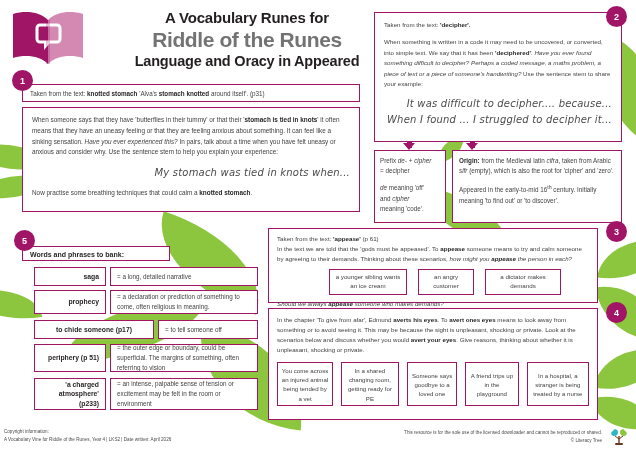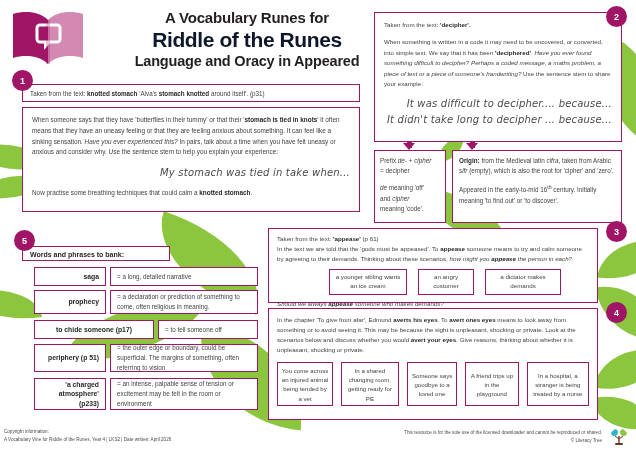--- a/index.html
+++ b/index.html
@@ -15,21 +15,21 @@
   .leaf{position:absolute;background:#8cc63e;pointer-events:none;}
   .leaf.a{border-radius:0 100% 0 100%;}
   .leaf.b{border-radius:100% 0 100% 0;}
   .greenlayer{position:absolute;inset:0;z-index:0;overflow:hidden;}
 
   
   .logo{position:absolute;left:10px;top:8px;width:78px;height:62px;z-index:4;}
   .logo svg{display:block;}
   .titles{position:absolute;left:97px;top:9px;width:300px;z-index:4;text-align:center;}
   .t1{font-size:15px;font-weight:bold;color:#231f20;letter-spacing:-.2px;line-height:1.15;}
-  .t2{font-size:21px;font-weight:bold;color:#0f172a;letter-spacing:-.4px;line-height:1.2;margin-top:1px;}
+  .t2{font-size:21px;font-weight:bold;color:#737373;letter-spacing:-.4px;line-height:1.2;margin-top:1px;}
   .t3{font-size:14.5px;font-weight:bold;color:#231f20;letter-spacing:-.2px;line-height:1.2;margin-top:1px;}
 
   
   .badge{position:absolute;width:21px;height:21px;border-radius:50%;
     background:#a01566;color:#fff;font-size:9px;font-weight:bold;
     display:flex;align-items:center;justify-content:center;z-index:6;}
 
   
   .box{position:absolute;background:#fff;border:1.6px solid #a01566;box-sizing:border-box;z-index:3;}
   .box.thin{border-width:1.3px;}
@@ -130,32 +130,32 @@
   <div class="badge" style="left:606px;top:302px;">4</div>
   <div class="badge" style="left:14px;top:230px;">5</div>
 
   <div class="box thin" id="p1-quote">
     <p class="txt"><span>Taken from the text: </span><b>knotted stomach</b><span> 'Alva's </span><b>stomach knotted</b><span> around itself'. (p31)</span></p>
   </div>
 
   <div class="box" id="p1-body">
     <p class="txt"><span>When someone says that they have 'butterflies in their tummy' or that their '</span><b>stomach is tied in knots</b><span>' it often means that they have an uneasy feeling or that they are feeling anxious about something. It can feel like a sinking sensation. </span><i>Have you ever experienced this?</i><span> In pairs, talk about a time when you have felt uneasy or anxious and consider why. Use the sentence stem to help you explain your experience:</span></p>
     <div class="gap"></div>
-    <p class="hand">My stomach was tied in take when...</p>
+    <p class="hand">My stomach was tied in knots when...</p>
     <div class="gap"></div>
     <p class="txt"><span>Now practise some breathing techniques that could calm a </span><b>knotted stomach</b><span>.</span></p>
   </div>
 
   <div class="box" id="p2-main">
     <p class="txt"><span>Taken from the text: </span><b>'decipher'.</b></p>
     <div class="gap"></div>
     <p class="txt"><span>When something is written in a code it may need to be uncovered, or converted, into simple text. We say that it has been </span><b>'deciphered'</b><span>. </span><i>Have you ever found something difficult to decipher? Perhaps a coded message, a maths problem, a piece of text or a piece of someone's handwriting?</i><span> Use the sentence stem to share your example:</span></p>
     <div class="gap"></div>
     <p class="hand">It was difficult to decipher.... because...</p>
-    <p class="hand">It didn't take long to decipher ... because...</p>
+    <p class="hand">When I found ... I struggled to decipher it...</p>
   </div>
 
   <div class="arrowstem" style="left:407px;top:142px;"></div>
   <div class="arrow" style="left:403px;top:143px;"></div>
   <div class="arrowstem" style="left:470px;top:142px;"></div>
   <div class="arrow" style="left:466px;top:143px;"></div>
 
   <div class="box" id="p2-left">
     <p class="txt"><span>Prefix </span><i>de-</i><span> + </span><i>cipher</i></p>
     <p class="txt">= decipher</p>

